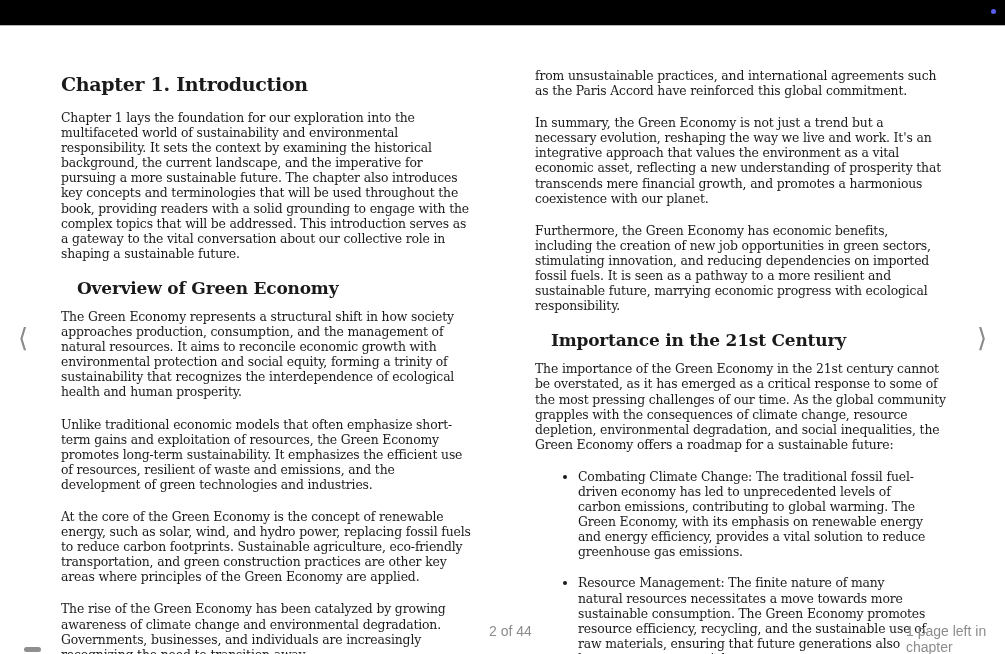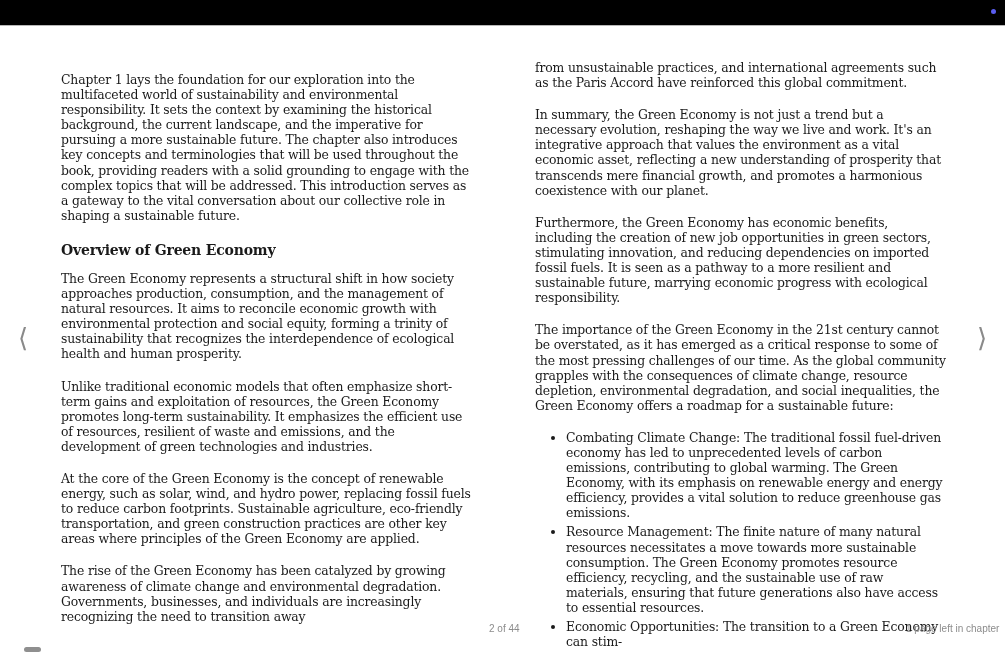--- a/index.html
+++ b/index.html
@@ -23,64 +23,66 @@
     hyphens: auto; -webkit-hyphens: auto;
   }
   .col-left { left: 61px; top: 72px; }
   .col-right { left: 535px; top: 60px; }
   h1.chapter-title {
     font-family: "DejaVu Serif", serif; font-weight: bold;
     font-size: 19px; line-height: 24px; margin: 0 0 14px 0; letter-spacing: -0.3px;
   }
   h2.section-title {
     font-family: "DejaVu Serif", serif; font-weight: bold;
-    font-size: 14px; line-height: 20px; margin: 0 0 11px 0; letter-spacing: -0.2px;
+    font-size: 17px; line-height: 20px; margin: 0 0 11px 16px; letter-spacing: -0.2px;
   }
-  p.para { margin: 0 0 17px 0; }
+  p.para { margin: 8px 0 17px 0; }
   ul.bullets { margin: 0; padding-left: 27px; list-style: disc; }
-  ul.bullets li { margin: 4px; }
+  ul.bullets li { margin: 16px; }
   .nav-arrow {
     position: absolute; top: 323px; width: 20px; height: 30px;
     color: #8a8a8a; font-family: "DejaVu Sans", sans-serif;
     font-size: 26px; line-height: 30px; text-align: center; cursor: pointer;
   }
   .nav-prev { left: 13px; }
   .nav-next { left: 972px; }
   .footer-text {
     position: absolute; top: 623px;
     font-family: "Liberation Sans", "DejaVu Sans", sans-serif;
-    font-size: 10px; color: #8c8c8c;
+    font-size: 14px; color: #8c8c8c;
   }
   .page-count { left: 489px; }
   .chapter-left { left: 906px; }
   .handle {
     position: absolute; left: 24px; top: 647px; width: 17px; height: 5px;
     border-radius: 3px; background: #8f8f8f;
   }
 </style>
 </head>
 <body>
 
 <div class="topbar">
   <div class="top-dot"></div>
 </div>
 
 <div class="column col-left">
+  <h1 class="chapter-title">Chapter 1. Introduction</h1>
   <p class="para">Chapter 1 lays the foundation for our exploration into the multifaceted world of sustainability and environmental responsibility. It sets the context by examining the historical background, the current landscape, and the imperative for pursuing a more sustainable future. The chapter also introduces key concepts and terminologies that will be used throughout the book, providing readers with a solid grounding to engage with the complex topics that will be addressed. This introduction serves as a gateway to the vital conversation about our collective role in shaping a sustainable future.</p>
   <h2 class="section-title">Overview of Green Economy</h2>
   <p class="para">The Green Economy represents a structural shift in how society approaches production, consumption, and the management of natural resources. It aims to reconcile economic growth with environmental protection and social equity, forming a trinity of sustainability that recognizes the interdependence of ecological health and human prosperity.</p>
   <p class="para">Unlike traditional economic models that often emphasize short-term gains and exploitation of resources, the Green Economy promotes long-term sustainability. It emphasizes the efficient use of resources, resilient of waste and emissions, and the development of green technologies and industries.</p>
   <p class="para">At the core of the Green Economy is the concept of renewable energy, such as solar, wind, and hydro power, replacing fossil fuels to reduce carbon footprints. Sustainable agriculture, eco-friendly transportation, and green construction practices are other key areas where principles of the Green Economy are applied.</p>
   <p class="para">The rise of the Green Economy has been catalyzed by growing awareness of climate change and environmental degradation. Governments, businesses, and individuals are increasingly recognizing the need to transition away</p>
 </div>
 
 <div class="column col-right">
   <p class="para">from unsustainable practices, and international agreements such as the Paris Accord have reinforced this global commitment.</p>
   <p class="para">In summary, the Green Economy is not just a trend but a necessary evolution, reshaping the way we live and work. It's an integrative approach that values the environment as a vital economic asset, reflecting a new understanding of prosperity that transcends mere financial growth, and promotes a harmonious coexistence with our planet.</p>
   <p class="para">Furthermore, the Green Economy has economic benefits, including the creation of new job opportunities in green sectors, stimulating innovation, and reducing dependencies on imported fossil fuels. It is seen as a pathway to a more resilient and sustainable future, marrying economic progress with ecological responsibility.</p>
+  <h2 class="section-title">Importance in the 21st Century</h2>
   <p class="para">The importance of the Green Economy in the 21st century cannot be overstated, as it has emerged as a critical response to some of the most pressing challenges of our time. As the global community grapples with the consequences of climate change, resource depletion, environmental degradation, and social inequalities, the Green Economy offers a roadmap for a sustainable future:</p>
   <ul class="bullets">
     <li>Combating Climate Change: The traditional fossil fuel-driven economy has led to unprecedented levels of carbon emissions, contributing to global warming. The Green Economy, with its emphasis on renewable energy and energy efficiency, provides a vital solution to reduce greenhouse gas emissions.</li>
     <li>Resource Management: The finite nature of many natural resources necessitates a move towards more sustainable consumption. The Green Economy promotes resource efficiency, recycling, and the sustainable use of raw materials, ensuring that future generations also have access to essential resources.</li>
     <li>Economic Opportunities: The transition to a Green Economy can stim-</li>
   </ul>
 </div>
 
 <div class="nav-arrow nav-prev">
   <span>⟨</span>

